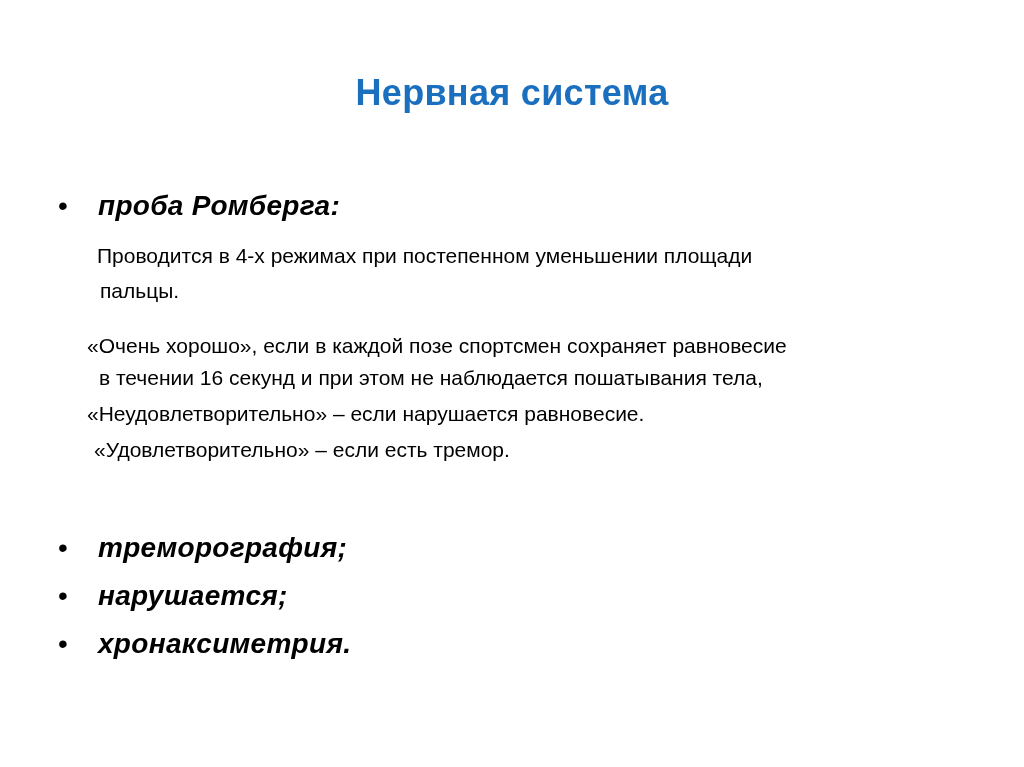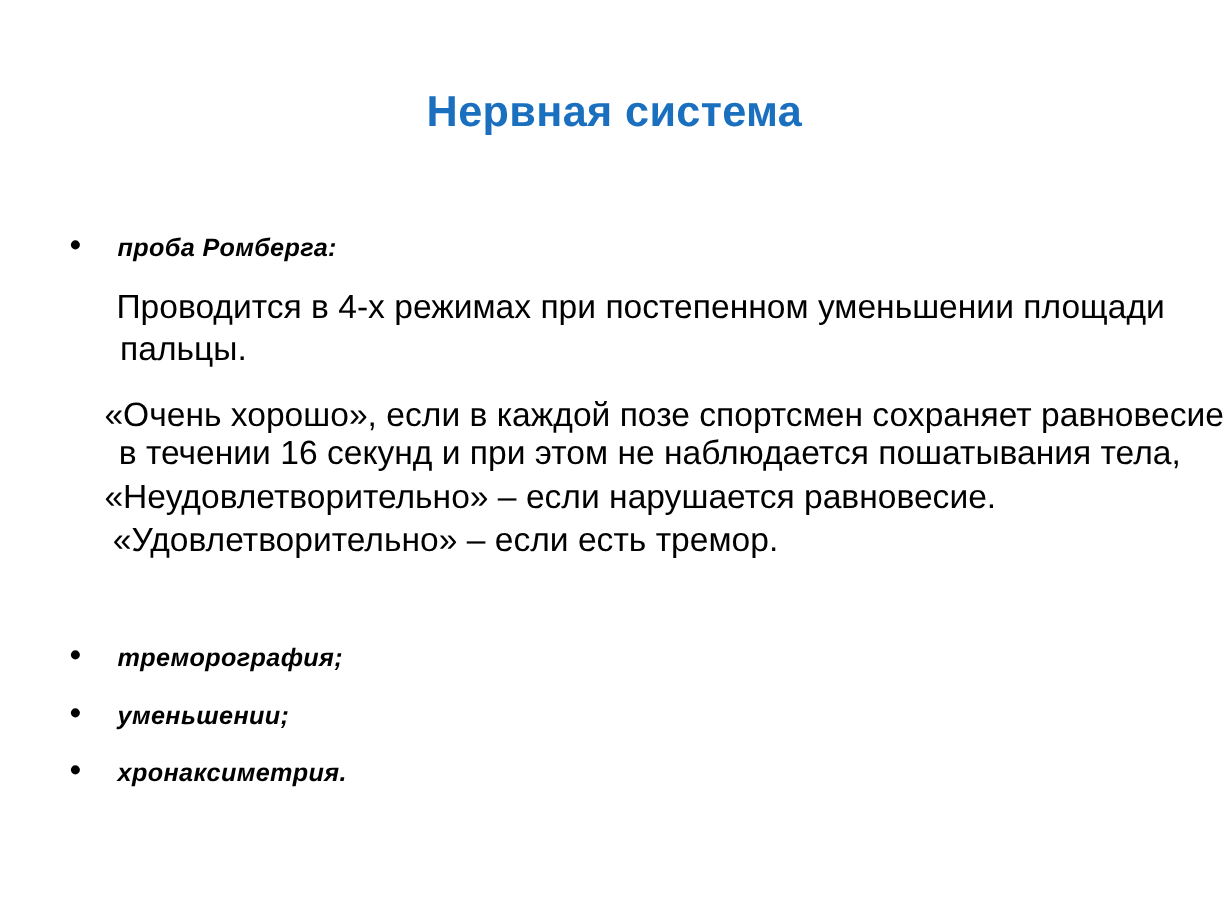--- a/index.html
+++ b/index.html
@@ -1,22 +1,22 @@
 <!DOCTYPE html>
 <html><head>
 <meta charset="utf-8">
 <style>
   html, body { margin: 0; padding: 0; background: #ffffff; }
   body { width: 1024px; height: 767px; overflow: hidden; position: relative; font-family: "Liberation Sans", "DejaVu Sans", sans-serif; color: #000; }
   .slide { position: absolute; left: 0; top: 0; width: 1024px; height: 767px; background: #fff; }
   .title { position: absolute; left: 0; right: 0; top: 72px; text-align: center; font-size: 36px; font-weight: bold; letter-spacing: 0.3px; }
   .bullet-row { position: absolute; left: 58px; display: flex; align-items: baseline; }
   .bullet-dot { width: 40px; font-size: 28px; line-height: 1; }
-  .bullet-text { font-weight: bold; font-style: italic; font-size: 21px; letter-spacing: 0.3px; }
-  .para { position: absolute; font-size: 28px; line-height: 35px; }
+  .bullet-text { font-weight: bold; font-style: italic; font-size: 28px; letter-spacing: 0.3px; }
+  .para { position: absolute; font-size: 21px; line-height: 35px; }
   .para.p1 { left: 97px; top: 238px; width: 840px; text-indent: 0; }
   .para.p2 { left: 72px; top: 330px; width: 900px; line-height: 32px; }
   .line { display: block; white-space: nowrap; }
 </style>
 </head>
 <body>
 
 <div class="slide">
 
   <div class="title" style="color:#1a6fbe;">Нервная система</div>
@@ -38,21 +38,21 @@
     <span class="line" style="padding-left:22px; margin-top:4px;">«Удовлетворительно» – если есть тремор.</span>
   </div>
 
   <div class="bullet-row" style="top:532px;">
     <span class="bullet-dot">•</span>
     <span class="bullet-text">треморография;</span>
   </div>
 
   <div class="bullet-row" style="top:580px;">
     <span class="bullet-dot">•</span>
-    <span class="bullet-text">уменьшении;</span>
+    <span class="bullet-text">нарушается;</span>
   </div>
 
   <div class="bullet-row" style="top:628px;">
     <span class="bullet-dot">•</span>
     <span class="bullet-text">хронаксиметрия.</span>
   </div>
 
 </div>
 
 </body></html>

